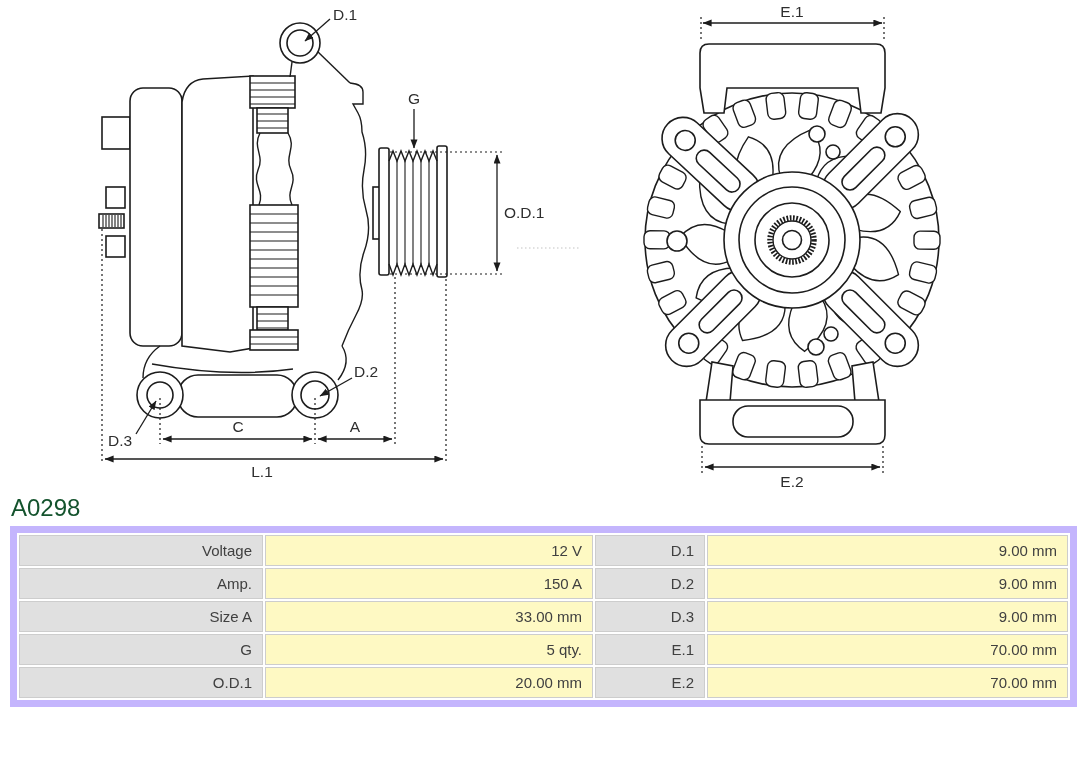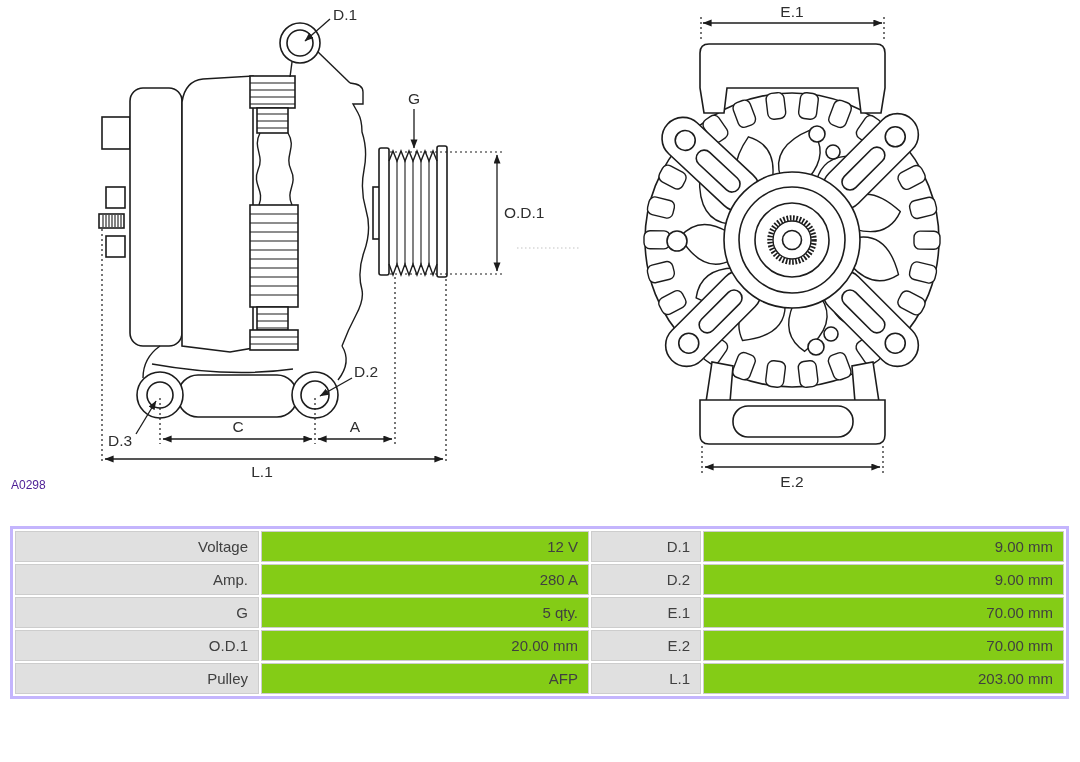--- a/index.html
+++ b/index.html
@@ -6,27 +6,27 @@
   #stage{position:relative;width:1080px;height:762px;background:#fff;overflow:hidden;
          font-family:"Liberation Sans",sans-serif;}
   #diagram-svg{position:absolute;left:0;top:0;}
   .outline{fill:#fff;stroke:#1c1c1c;stroke-width:1.6;}
   .outline2{fill:none;stroke:#1c1c1c;stroke-width:1.4;}
   .thin{fill:none;stroke:#1c1c1c;stroke-width:1.1;}
   .dim{stroke:#1c1c1c;stroke-width:1.3;fill:none;}
   .dot{stroke:#1c1c1c;stroke-width:1.2;fill:none;stroke-dasharray:2 3;}
   .faintdot{stroke:#c4c4c4;stroke-width:1.1;fill:none;stroke-dasharray:1.5 2.5;}
   .dimlabel{font:15.5px "Liberation Sans",sans-serif;fill:#2e2e2e;}
-  #part-number{position:absolute;left:11px;top:478px;font-size:12px;color:#4c1d95;}
-  #spec-wrap{position:absolute;left:10px;top:526px;width:1053px;border:3px solid #c4b5fd;}
+  #part-number{position:absolute;left:11px;top:494px;font-size:24px;color:#14532d;}
+  #spec-wrap{position:absolute;left:10px;top:526px;width:1053px;border:7px solid #c4b5fd;}
   table.spec{border-collapse:separate;border-spacing:2px;width:100%;table-layout:fixed;}
   table.spec td{border:1px solid #cdcdcd;height:29px;padding:0 10px;font-size:15px;
                 color:#404040;text-align:right;overflow:hidden;white-space:nowrap;}
   td.gray{background:#e0e0e0;}
-  td.white{background:#84cc16;}
+  td.white{background:#fef9c3;}
 </style>
 </head>
 <body>
 
 <div id="stage">
 
   <svg id="diagram-svg" width="1080" height="500" viewBox="0 0 1080 500">
     <defs>
       <marker id="ah" markerWidth="10" markerHeight="8" refX="8.6" refY="3.5" orient="auto-start-reverse" markerUnits="userSpaceOnUse">
         <path d="M0,0 L9,3.5 L0,7 Z" fill="#1c1c1c"></path>
@@ -229,38 +229,38 @@
         </colgroup>
       <tbody>
         <tr>
           <td class="gray">Voltage</td>
           <td class="white">12 V</td>
           <td class="gray">D.1</td>
           <td class="white">9.00 mm</td>
         </tr>
         <tr>
           <td class="gray">Amp.</td>
-          <td class="white">280 A</td>
+          <td class="white">150 A</td>
           <td class="gray">D.2</td>
+          <td class="white">9.00 mm</td>
+        </tr>
+        <tr>
+          <td class="gray">Size A</td>
+          <td class="white">33.00 mm</td>
+          <td class="gray">D.3</td>
           <td class="white">9.00 mm</td>
         </tr>
         <tr>
           <td class="gray">G</td>
           <td class="white">5 qty.</td>
           <td class="gray">E.1</td>
           <td class="white">70.00 mm</td>
         </tr>
         <tr>
           <td class="gray">O.D.1</td>
           <td class="white">20.00 mm</td>
           <td class="gray">E.2</td>
           <td class="white">70.00 mm</td>
         </tr>
-        <tr>
-          <td class="gray">Pulley</td>
-          <td class="white">AFP</td>
-          <td class="gray">L.1</td>
-          <td class="white">203.00 mm</td>
-        </tr>
       </tbody>
     </table>
   </div>
 </div>
 
 </body></html>

